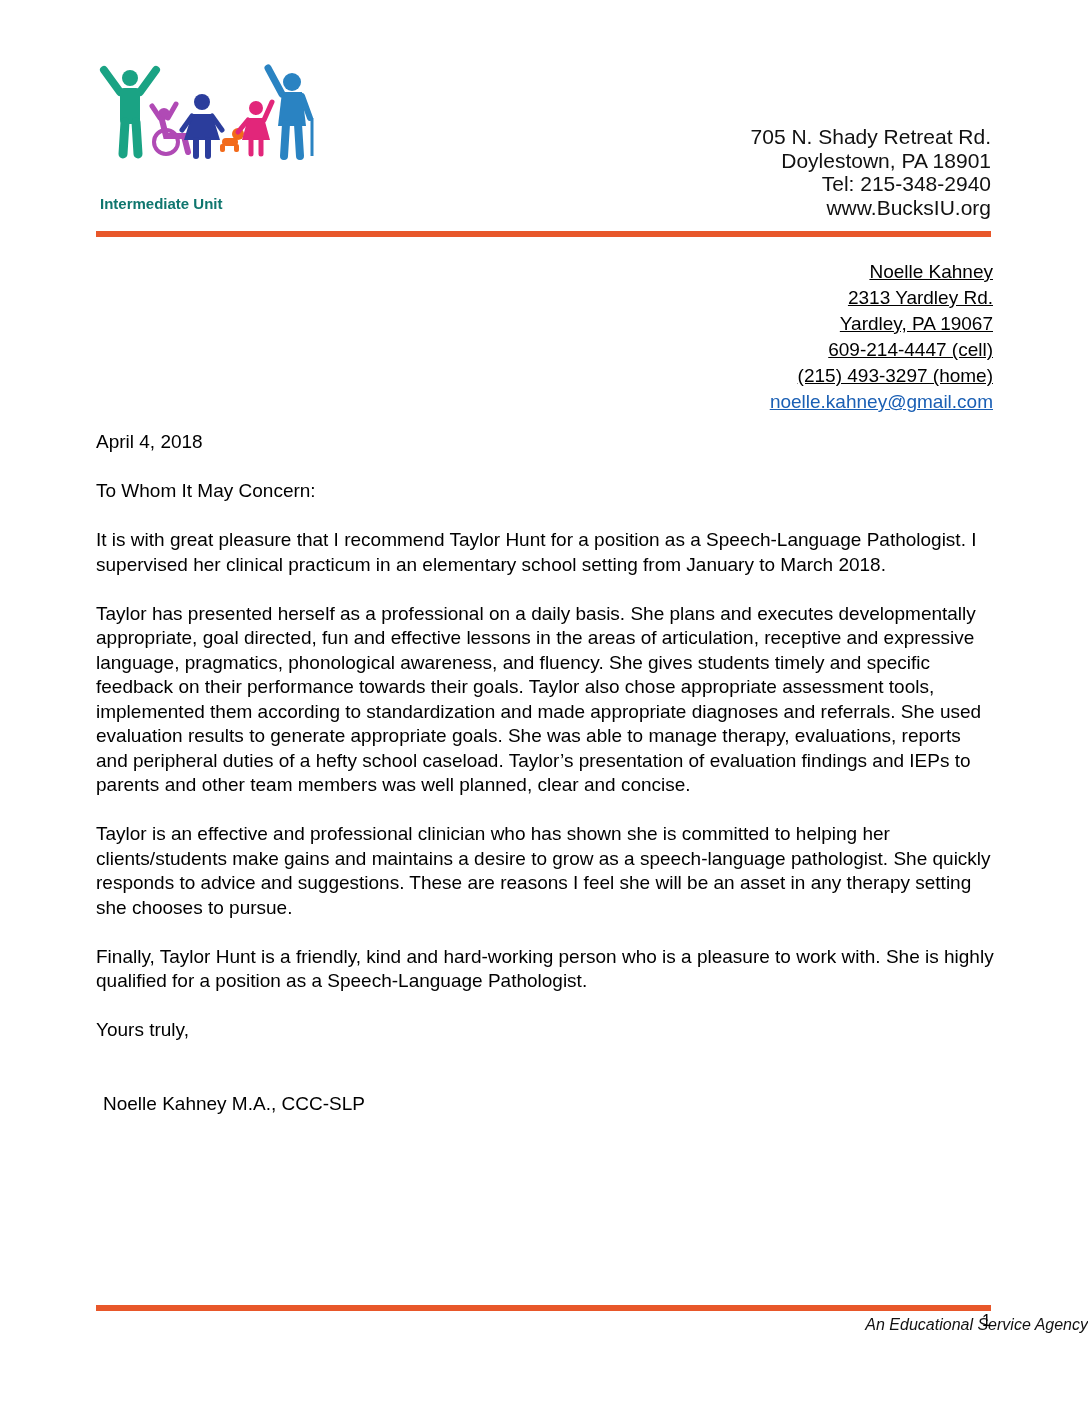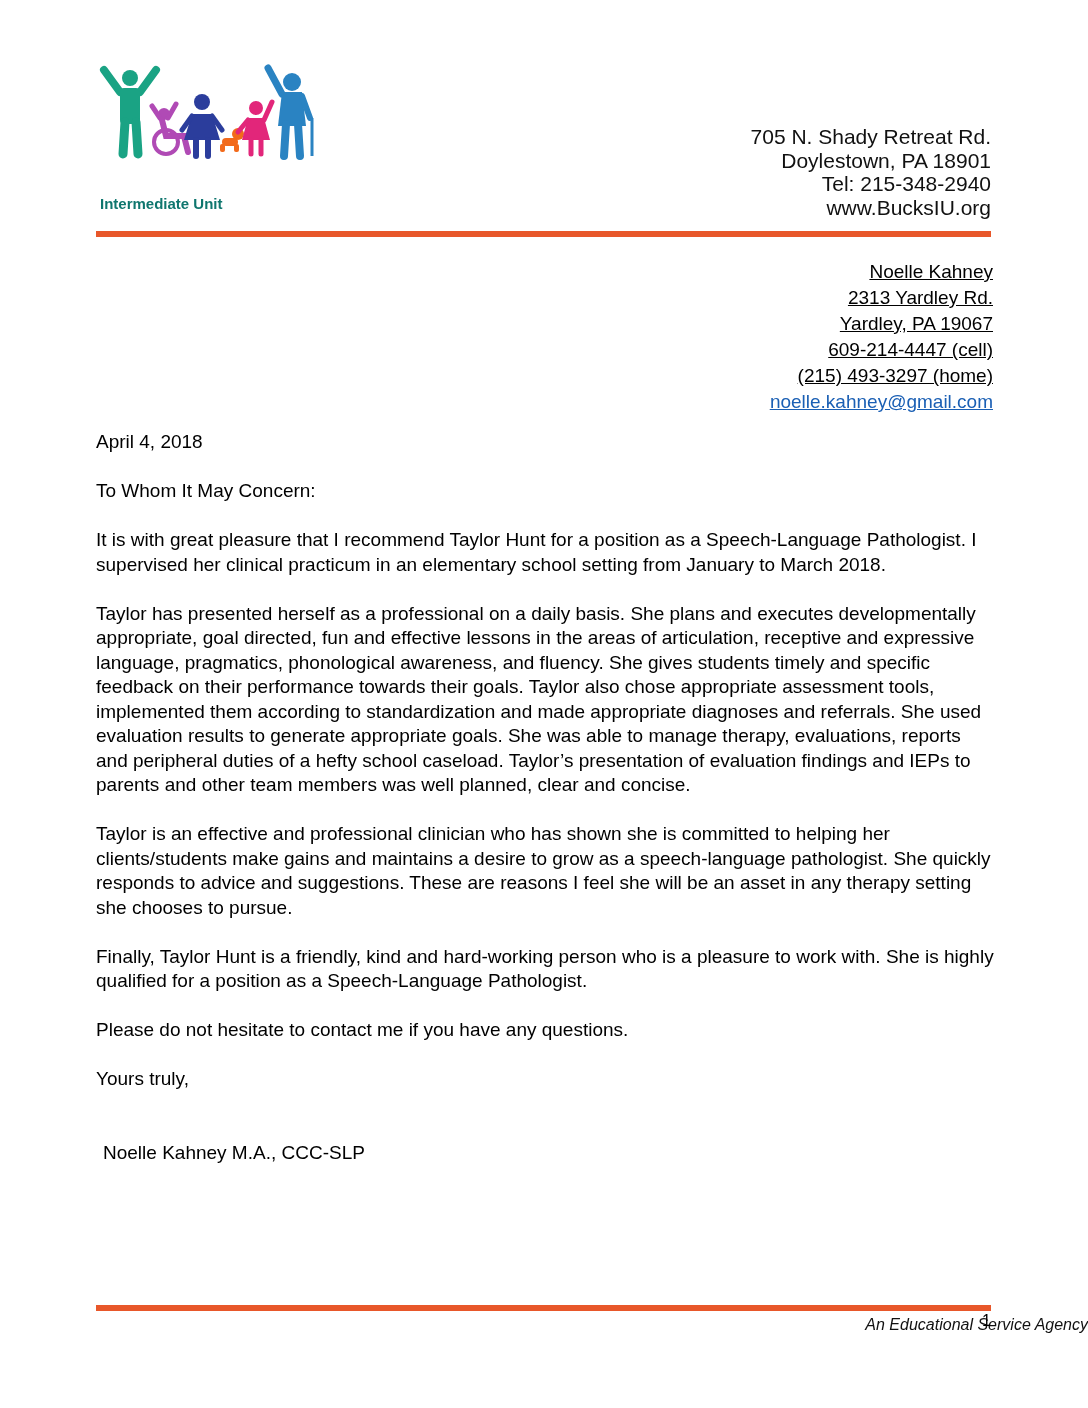--- a/index.html
+++ b/index.html
@@ -106,20 +106,19 @@
   <div><a>noelle.kahney@gmail.com</a></div>
 </div>
 
 <div class="letter">
   <p>April 4, 2018</p>
   <p>To Whom It May Concern:</p>
   <p>It is with great pleasure that I recommend Taylor Hunt for a position as a Speech-Language Pathologist.  I supervised her clinical practicum in an elementary school setting from January to March 2018.</p>
   <p>Taylor has presented herself as a professional on a daily basis.  She plans and executes developmentally appropriate, goal directed, fun and effective lessons in the areas of articulation, receptive and expressive language, pragmatics, phonological awareness, and fluency.  She gives students timely and specific feedback on their performance towards their goals.  Taylor also chose appropriate assessment tools, implemented them according to standardization and made appropriate diagnoses and referrals.  She used evaluation results to generate appropriate goals.  She was able to manage therapy, evaluations, reports and peripheral duties of a hefty school caseload.  Taylor’s presentation of evaluation findings and IEPs to parents and other team members was well planned, clear and concise.</p>
   <p>Taylor is an effective and professional clinician who has shown she is committed to helping her clients/students make gains and maintains a desire to grow as a speech-language pathologist.  She quickly responds to advice and suggestions.  These are reasons I feel she will be an asset in any therapy setting she chooses to pursue.</p>
   <p>Finally, Taylor Hunt is a friendly, kind and hard-working person who is a pleasure to work with.  She is highly qualified for a position as a Speech-Language Pathologist.</p>
-  <p>Please do not hesitate to contact me if you have any questions.</p>
   <p style="margin-bottom:49px">Yours truly,</p>
   <div class="sig">Noelle Kahney M.A., CCC-SLP</div>
 </div>
 
 <div class="rule bottom"></div>
 <div class="footer-tag">An Educational Service Agency</div>
 <div class="page-num">1</div>
 
 </body></html>

